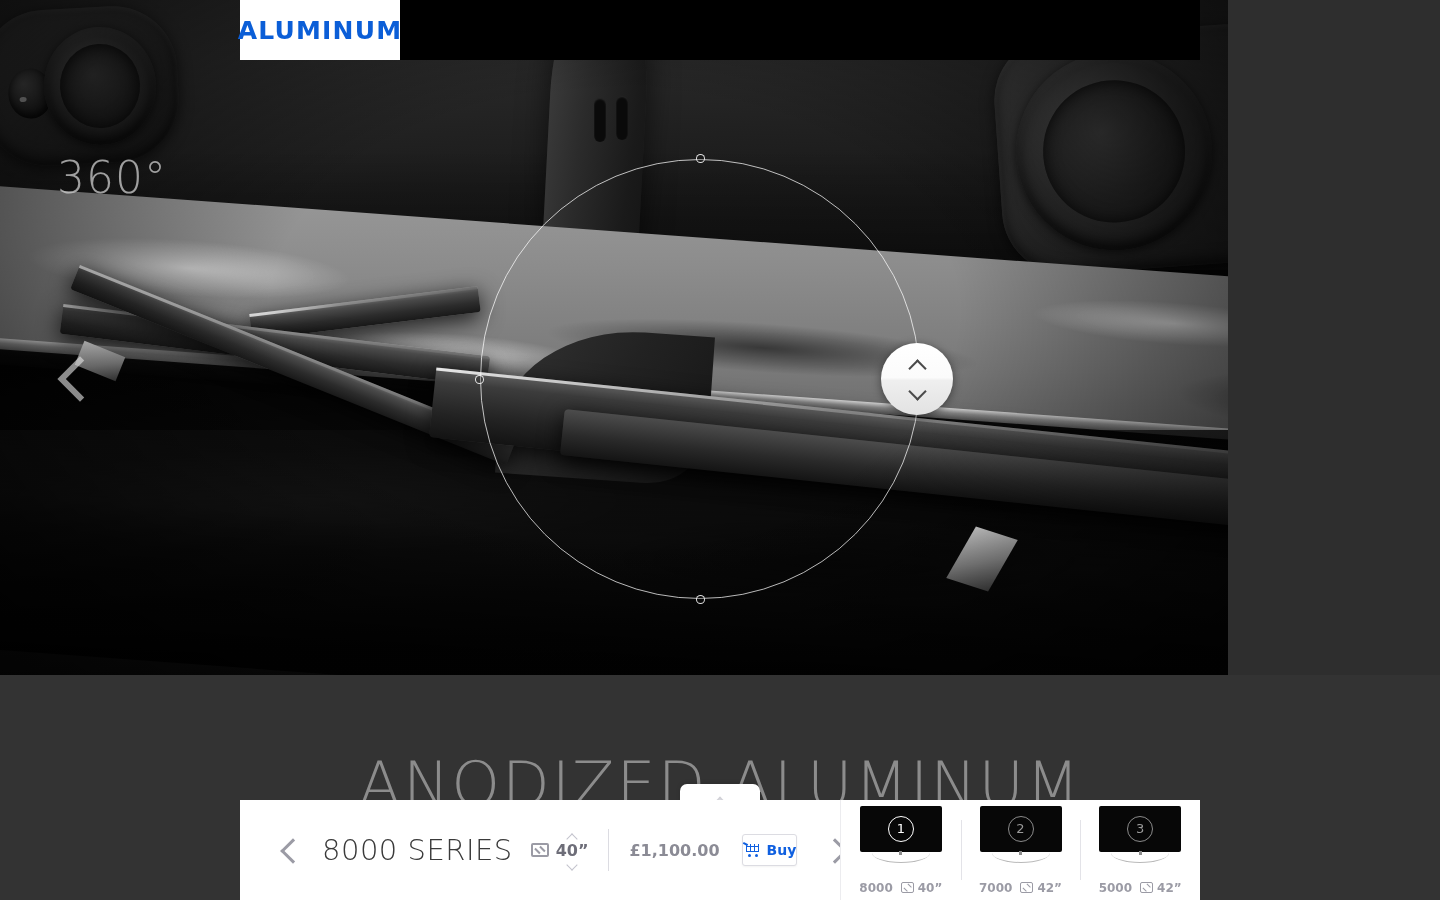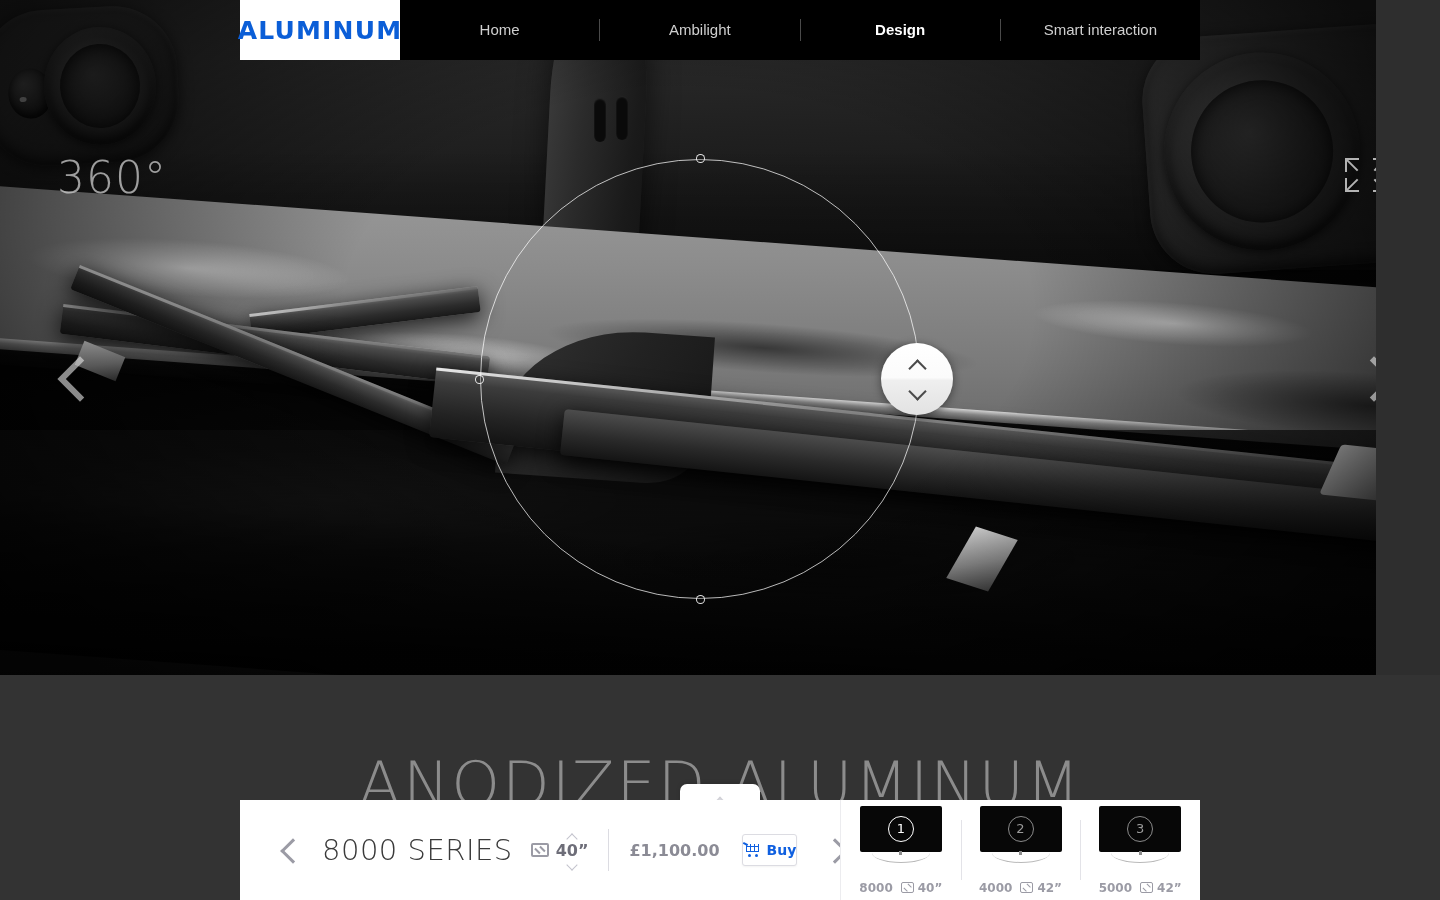--- a/index.html
+++ b/index.html
@@ -6,21 +6,21 @@
   html, body {
     width: 1440px; height: 900px;
     background: #2e2e2e;
     font-family: "Liberation Sans", sans-serif;
     overflow: hidden;
   }
   .page { position: relative; width: 1440px; height: 900px; overflow: hidden; }
 
   
   .hero {
-    position: absolute; left: 0; top: 0; width: 1376px; height: 675px;
+    position: absolute; left: 0; top: 0; width: 1228px; height: 675px;
     background: #0f172a; overflow: hidden;
   }
   .hero-photo { position: absolute; inset: 0; }
 
   
   .bg-wall {
     position: absolute; inset: 0;
     background:
       radial-gradient(circle at 52% 18%, #3a3a3a 0%, #1e1e1e 42%, #0a0a0a 85%);
   }
@@ -511,29 +511,20 @@
           <i class="l2"></i>
           <i class="d"></i>
         </span>
     </div>
   </div>
 
   <div class="nav">
     <div class="brand">
       <span class="brand-text">ALUMINUM</span>
     </div>
-    <div class="nav-items">
-      <div class="nav-item">Home</div>
-      <div class="nav-sep"></div>
-      <div class="nav-item">Ambilight</div>
-      <div class="nav-sep"></div>
-      <div class="nav-item active">Design</div>
-      <div class="nav-sep"></div>
-      <div class="nav-item">Smart interaction</div>
-    </div>
   </div>
 
   <div class="lower"></div>
   <div class="big-title">ANODIZED ALUMINUM</div>
 
   <div class="collapse-tab">
     <span class="cc"></span>
   </div>
 
   <div class="info-bar">
@@ -589,21 +580,21 @@
     </div>
 
     <div class="thumb">
       <div class="tv-mini">
         <div class="tv-screen">
           <span class="tv-num unsel">2</span>
         </div>
         <div class="tv-stand"></div>
       </div>
       <div class="thumb-meta">
-        <span class="thumb-series">4000</span>
+        <span class="thumb-series">7000</span>
         <span class="thumb-sizewrap">
           <span class="size-icon-sm"></span>
           <span class="thumb-size">42”</span>
         </span>
       </div>
     </div>
 
     <div class="thumb">
       <div class="tv-mini">
         <div class="tv-screen">

